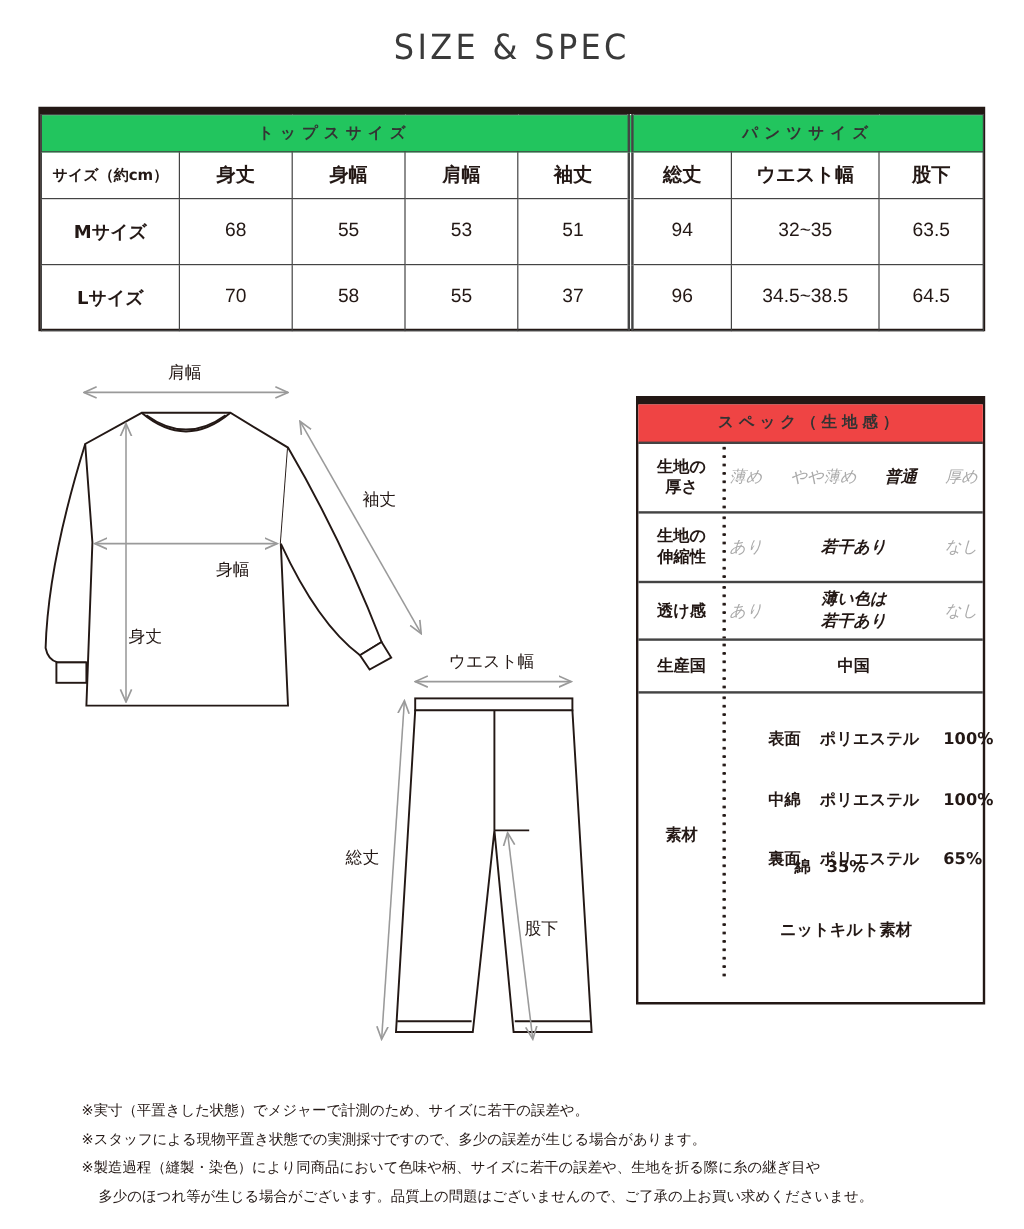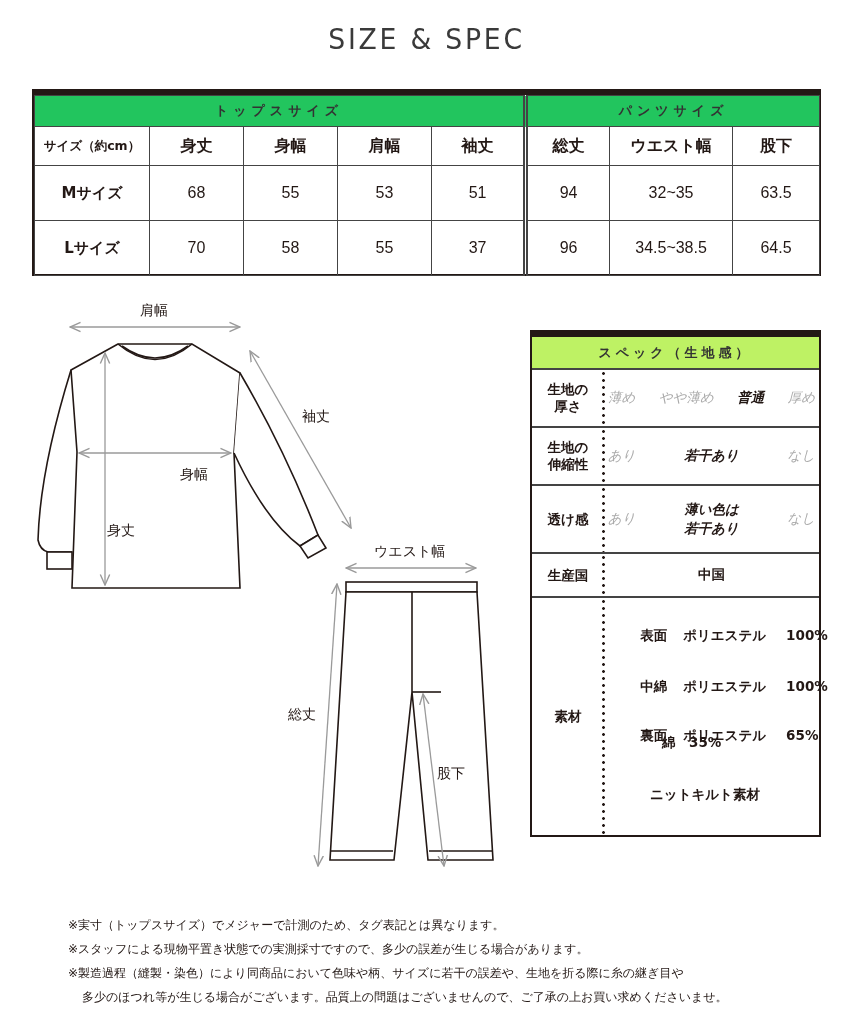--- a/index.html
+++ b/index.html
@@ -22,21 +22,21 @@
   .size-table tr.val td.first { font-size:15px; font-weight:bold; font-family:"DejaVu Sans", sans-serif; }
   .size-table .dbl { border-right:5px double #444 !important; }
 
   
   .diagram { position:absolute; left:0; top:290px; }
   .dlabel { position:absolute; font-size:14px; font-weight:normal; color:#231815; }
 
   
   .spec { position:absolute; left:530px; top:330px; width:291px; height:507px;
           border:2px solid #231815; border-top:7px solid #231815; box-sizing:border-box; }
-  .spec .head { height:31px; background:#bef264; border-bottom:2px solid #444;
+  .spec .head { height:31px; background:#ef4444; border-bottom:2px solid #444;
                 text-align:center; line-height:31px; font-size:13px; font-weight:bold; letter-spacing:4px; color:#333; }
   .spec .row { position:relative; border-bottom:2px solid #444; box-sizing:border-box; }
   .spec .row:last-child { border-bottom:none; }
   .spec .lab { position:absolute; left:0; top:0; bottom:0; width:72px; display:flex;
                align-items:center; justify-content:center; text-align:center;
                font-size:13.5px; font-weight:bold; line-height:17px; }
   .spec .dots { position:absolute; left:70px; top:0; bottom:0; width:3px;
                 background-image:radial-gradient(circle, #231815 1.3px, transparent 1.5px);
                 background-size:3px 7px; background-repeat:repeat-y; }
   .spec .opts { position:absolute; left:76px; right:4px; top:0; bottom:0;
@@ -177,21 +177,21 @@
     <div class="lab" style="white-space:pre-line;">生地の
 伸縮性</div>
     <div class="dots"></div>
     <div class="opts">
       <span class="opt">あり</span>
       <span class="opt on">若干あり</span>
       <span class="opt">なし</span>
     </div>
   </div>
 
-  <div class="row" style="height:68px;">
+  <div class="row" style="height:48px;">
     <div class="lab">透け感</div>
     <div class="dots"></div>
     <div class="opts">
       <span class="opt">あり</span>
       <span class="opt on" style="white-space:pre-line;text-align:right;line-height:19px;">薄い色は
 若干あり</span>
       <span class="opt">なし</span>
     </div>
   </div>
 
@@ -212,17 +212,17 @@
     </div>
     <div class="mat-line" style="top:113px;">
       <span>裏面</span><span style="display:inline-block;width:16px"></span><span>ポリエステル</span><span style="display:inline-block;width:20px"></span><span>65%</span>
     </div>
     <div class="mat-line" style="top:136px;left:130px;">綿　35%</div>
     <div class="mat-line" style="top:188px;left:118px;">ニットキルト素材</div>
   </div>
 </div>
 
 <div class="notes">
-  <div>※実寸（トップスサイズ）でメジャーで計測のため、タグ表記とは異なります。</div>
+  <div>※実寸（平置きした状態）でメジャーで計測のため、サイズに若干の誤差や。</div>
   <div>※スタッフによる現物平置き状態での実測採寸ですので、多少の誤差が生じる場合があります。</div>
   <div>※製造過程（縫製・染色）により同商品において色味や柄、サイズに若干の誤差や、生地を折る際に糸の継ぎ目や</div>
   <div class="indent">多少のほつれ等が生じる場合がございます。品質上の問題はございませんので、ご了承の上お買い求めくださいませ。</div>
 </div>
 
 </body></html>

